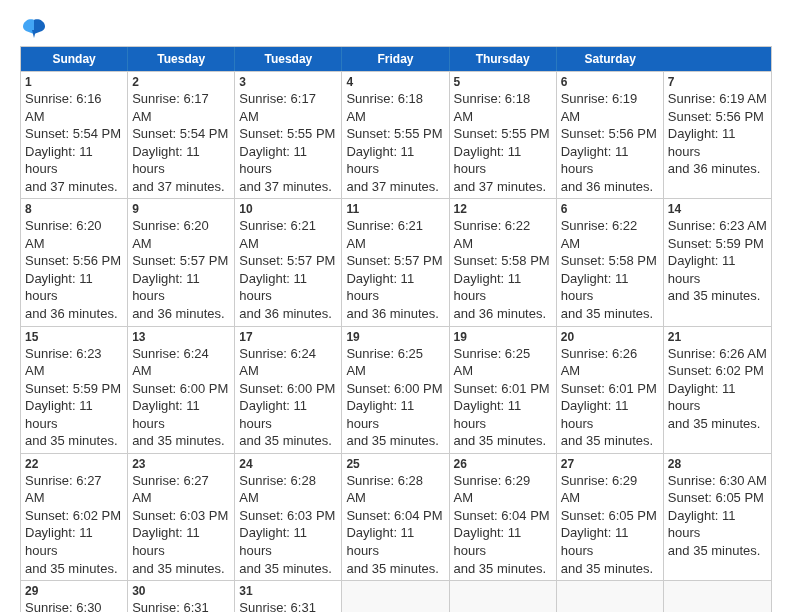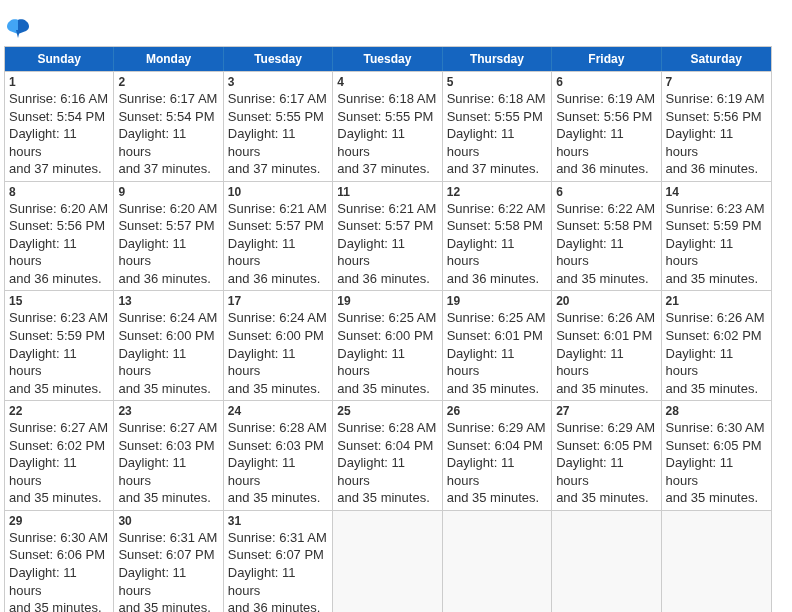--- a/index.html
+++ b/index.html
@@ -6,21 +6,21 @@
     body {
       font-family: Arial, sans-serif;
       background: #fff;
       width: 792px;
       height: 612px;
       overflow: hidden;
     }
     .page {
       width: 792px;
       height: 508px;
-      padding: 16px 20px 10px 4px;
+      padding: 16px 20px 10px 20px;
       display: flex;
       flex-direction: column;
     }
     .header {
       display: flex;
       justify-content: space-between;
       align-items: flex-start;
       margin-bottom: 8px;
     }
     .logo {
@@ -127,25 +127,24 @@
     </div>
     <div class="title-block">
       <div class="month-title"></div>
       <div class="subtitle"></div>
     </div>
   </div>
 
   <div class="calendar">
     <div class="cal-header-row">
         <div class="cal-header-cell">Sunday</div>
-        <div class="cal-header-cell">Monday</div>
         <div class="cal-header-cell">Tuesday</div>
         <div class="cal-header-cell">Tuesday</div>
+        <div class="cal-header-cell">Friday</div>
         <div class="cal-header-cell">Thursday</div>
-        <div class="cal-header-cell">Friday</div>
         <div class="cal-header-cell">Saturday</div>
       </div>
     <div class="cal-body">
         <div class="cal-week">
           <div class="cal-cell">
             <span class="day-num">1</span>
             <div class="cell-text">Sunrise: 6:16 AM<br>Sunset: 5:54 PM<br>Daylight: 11 hours<br>and 37 minutes.</div>
           </div>
           <div class="cal-cell">
             <span class="day-num">2</span>

